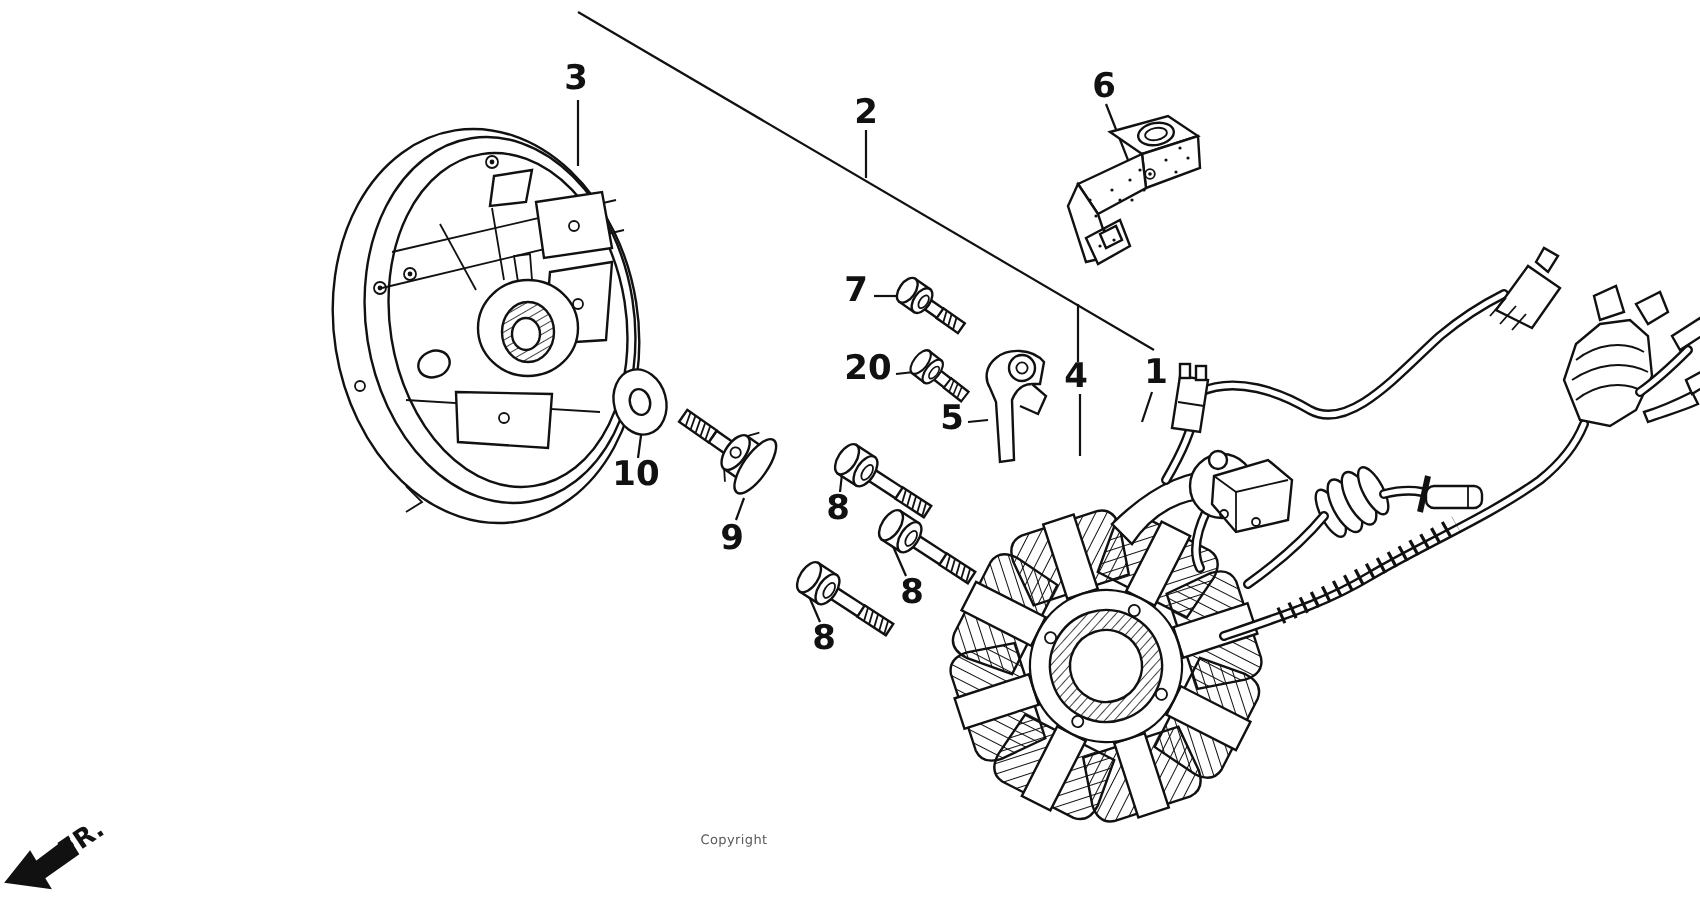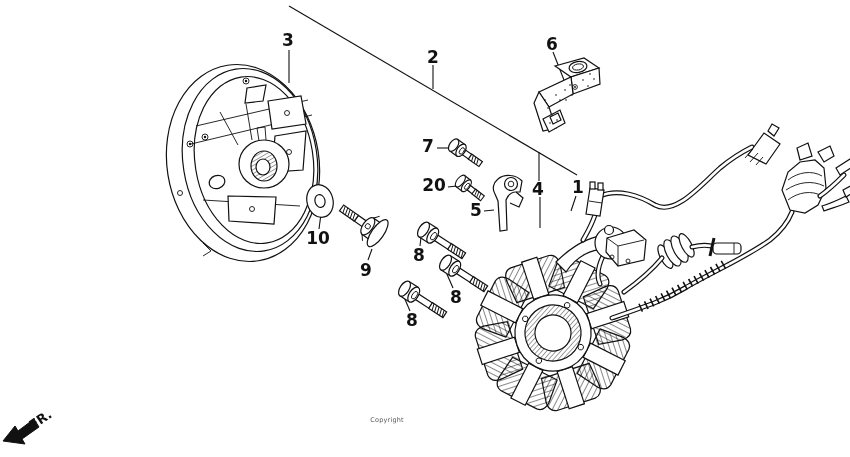--- a/index.html
+++ b/index.html
@@ -10,21 +10,20 @@
   svg{position:absolute;left:0;top:0;}
   .callout{
     position:absolute;transform:translate(-50%,-50%);
     font-size:17px;font-weight:600;color:#111;letter-spacing:0;line-height:1;
     font-family:"DejaVu Sans","Liberation Sans",sans-serif;
   }
   .footer{
     position:absolute;left:0;top:416px;width:734px;text-align:center;
     color:#5a5a5a;font-size:6.5px;line-height:1.5;letter-spacing:.2px;
     font-family:"DejaVu Sans","Liberation Sans",sans-serif;
-    margin-left:20px;
   }
   .ln{stroke:#111;stroke-width:1.1;fill:none;}
   .sh{stroke:#111;stroke-width:1.2;fill:#fff;}
   .shf{stroke:#111;stroke-width:1.2;fill:url(#hp);}
   .wireO{stroke:#111;stroke-width:5;fill:none;stroke-linecap:round;}
   .wireI{stroke:#fff;stroke-width:2.6;fill:none;stroke-linecap:round;}
   .thin{stroke:#111;stroke-width:.9;fill:none;}
 </style>
 </head>
 <body>

